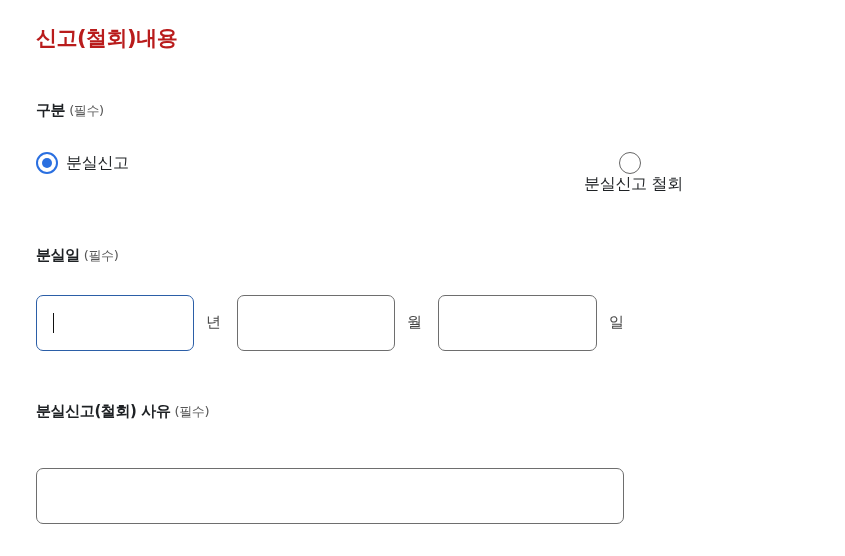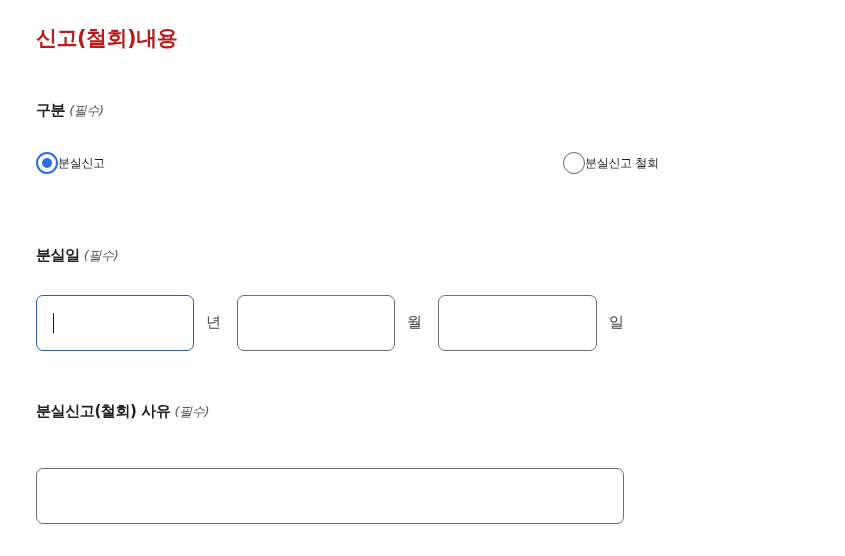--- a/index.html
+++ b/index.html
@@ -1,26 +1,26 @@
 <!DOCTYPE html>
 <html><head>
 <meta charset="utf-8">
 <style>
   html, body { margin:0; padding:0; background:#ffffff; }
   body { width:845px; height:556px; position:relative; overflow:hidden;
          font-family:"DejaVu Sans","Liberation Sans",sans-serif; color:#1e2124; }
   .title { position:absolute; left:36px; top:24px; font-size:21px; font-weight:bold; letter-spacing:-0.5px; color:#b91c1c; }
   .label { position:absolute; left:36px; font-size:15px; font-weight:bold; letter-spacing:-0.4px; color:#1e2124; }
-  .label .req { font-weight:normal; font-size:13px; color:#555; margin-left:4px;font-style:italic; }
+  .label .req { font-weight:normal; font-size:13px; color:#555; margin-left:4px; }
   .radio { position:absolute; display:flex; align-items:center; cursor:pointer; }
   .radio .circle { width:22px; height:22px; border-radius:50%; box-sizing:border-box;
                    border:1px solid #666; display:flex; align-items:center; justify-content:center; background:#fff; }
   .radio.checked .circle { border:2px solid #2a6fe0; }
   .radio.checked .circle .dot { width:10px; height:10px; border-radius:50%; background:#2a6fe0; }
-  .radio .rlabel { font-size:12px; color:#1e2124; letter-spacing:-0.3px; }
+  .radio .rlabel { margin-left:8px; font-size:16px; color:#1e2124; letter-spacing:-0.3px; }
   .input { position:absolute; box-sizing:border-box; border:1px solid #6e6e6e; border-radius:7px; background:#fff; }
   .input.focused { border:1px solid #2b5ea7; }
   .caret { position:absolute; left:16px; top:17px; width:1px; height:20px; background:#111; }
   .unit { position:absolute; font-size:15px; color:#444; }
 </style>
 </head>
 <body>
 
 <div class="title">신고(철회)내용</div>
 
@@ -28,21 +28,21 @@
   <span>구분</span><span class="req">(필수)</span>
 </div>
 
 <div class="radio checked" style="left:36px; top:152px;">
   <span class="circle">
       <span class="dot"></span>
     </span>
   <span class="rlabel">분실신고</span>
 </div>
 
-<div class="radio" style="left:563px; top:152px;">
+<div class="radio" style="left:576px; top:152px;flex-direction:column;">
   <span class="circle"></span>
   <span class="rlabel">분실신고 철회</span>
 </div>
 
 <div class="label" style="top:246px;">
   <span>분실일</span><span class="req">(필수)</span>
 </div>
 
 <div class="input focused" style="left:36px; top:295px; width:158px; height:56px;">
   <span class="caret"></span>

